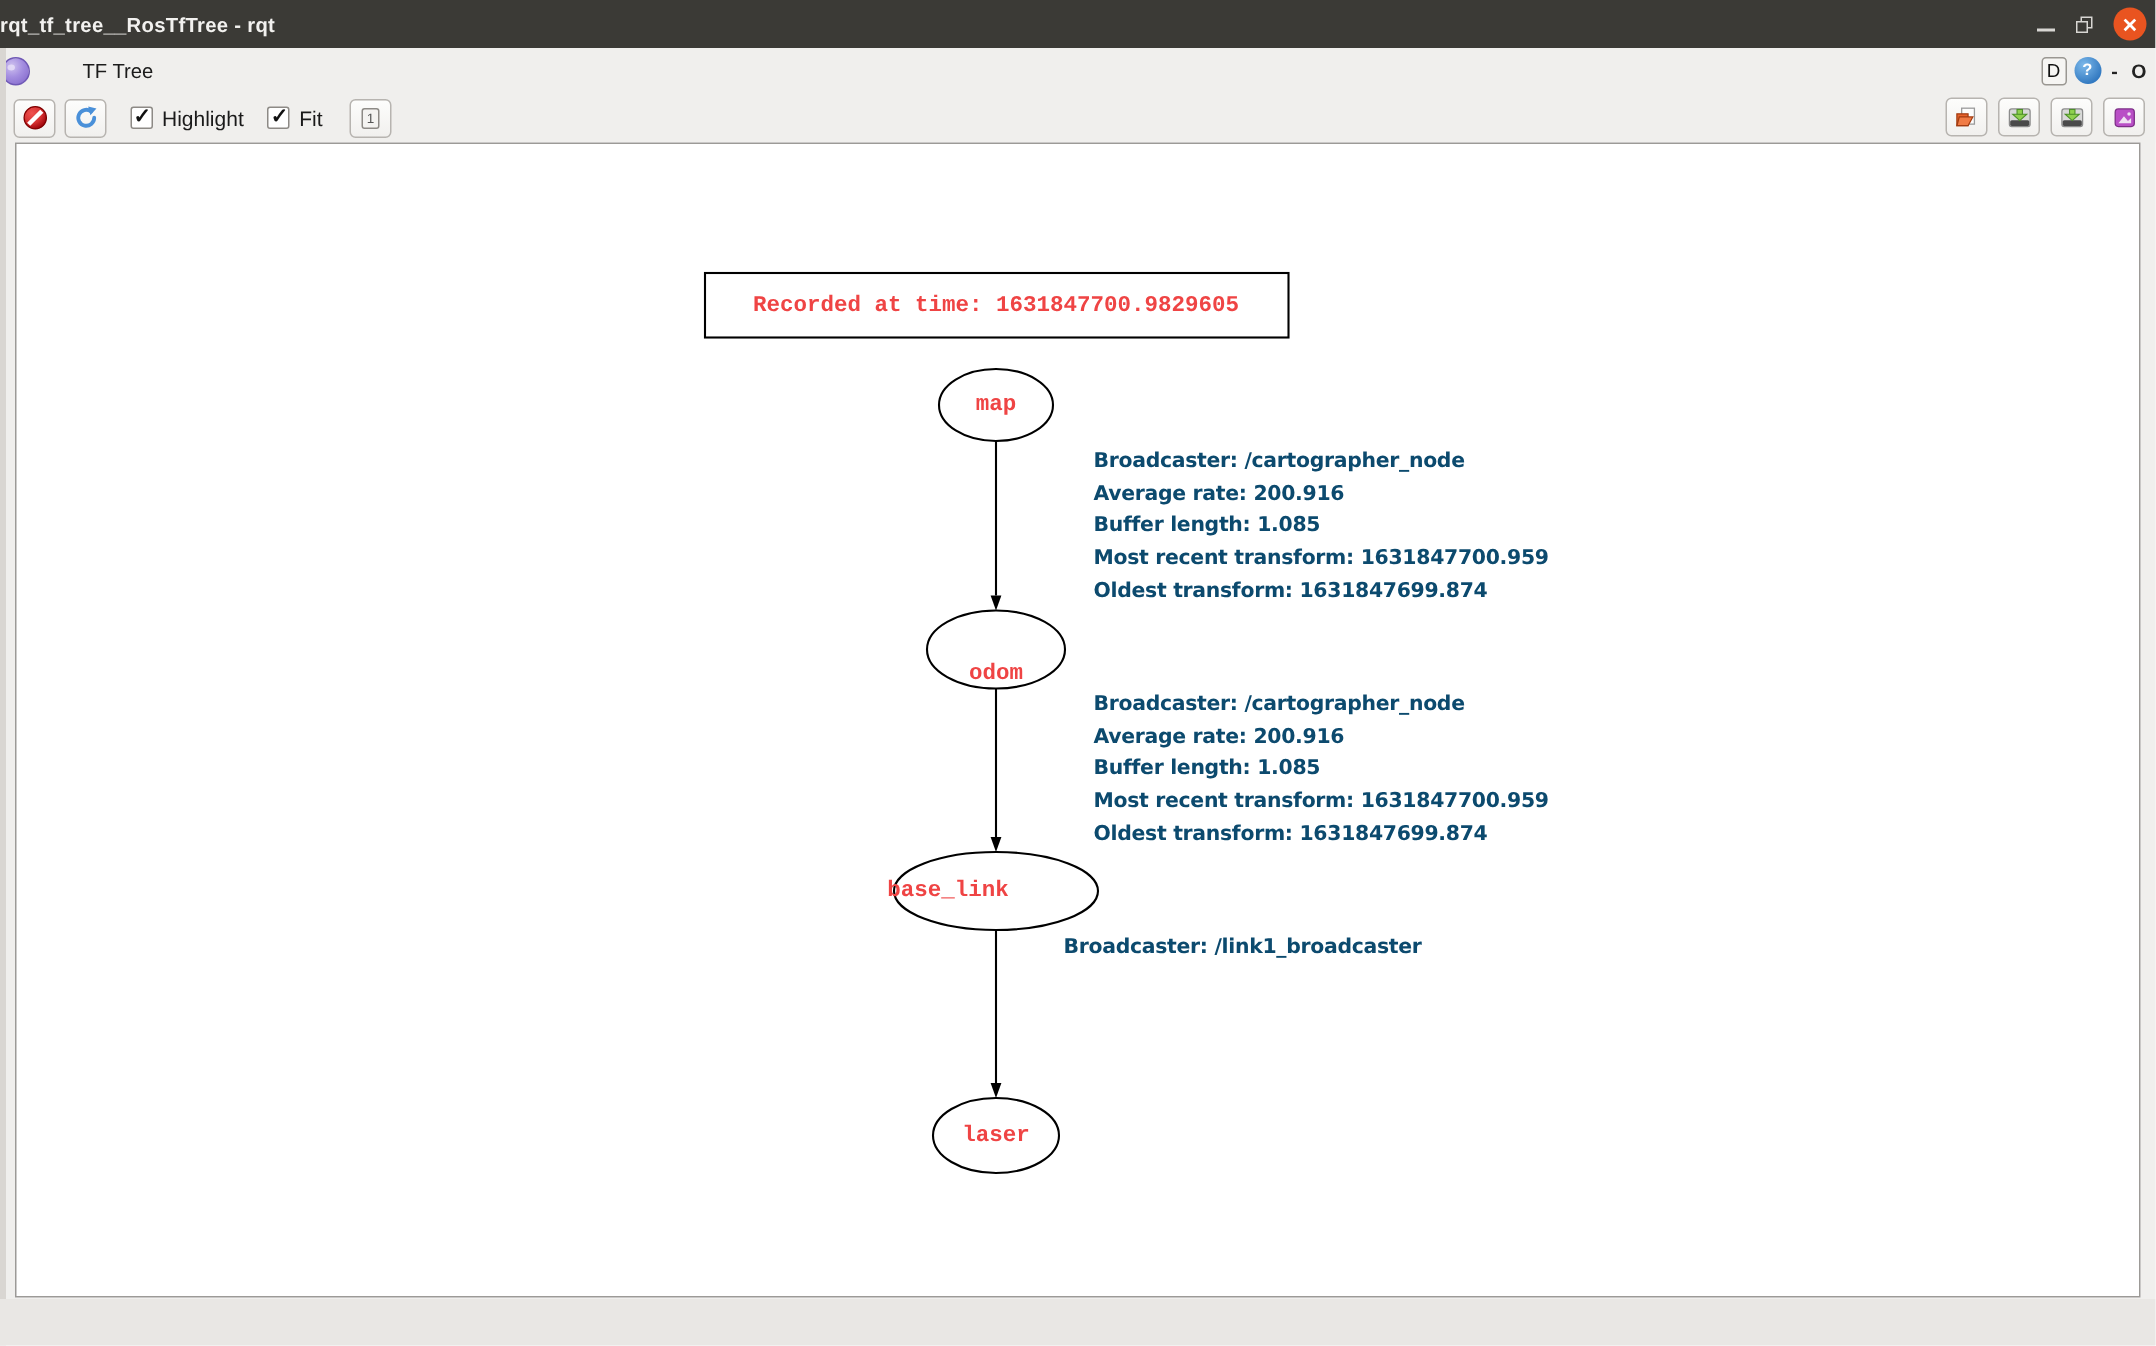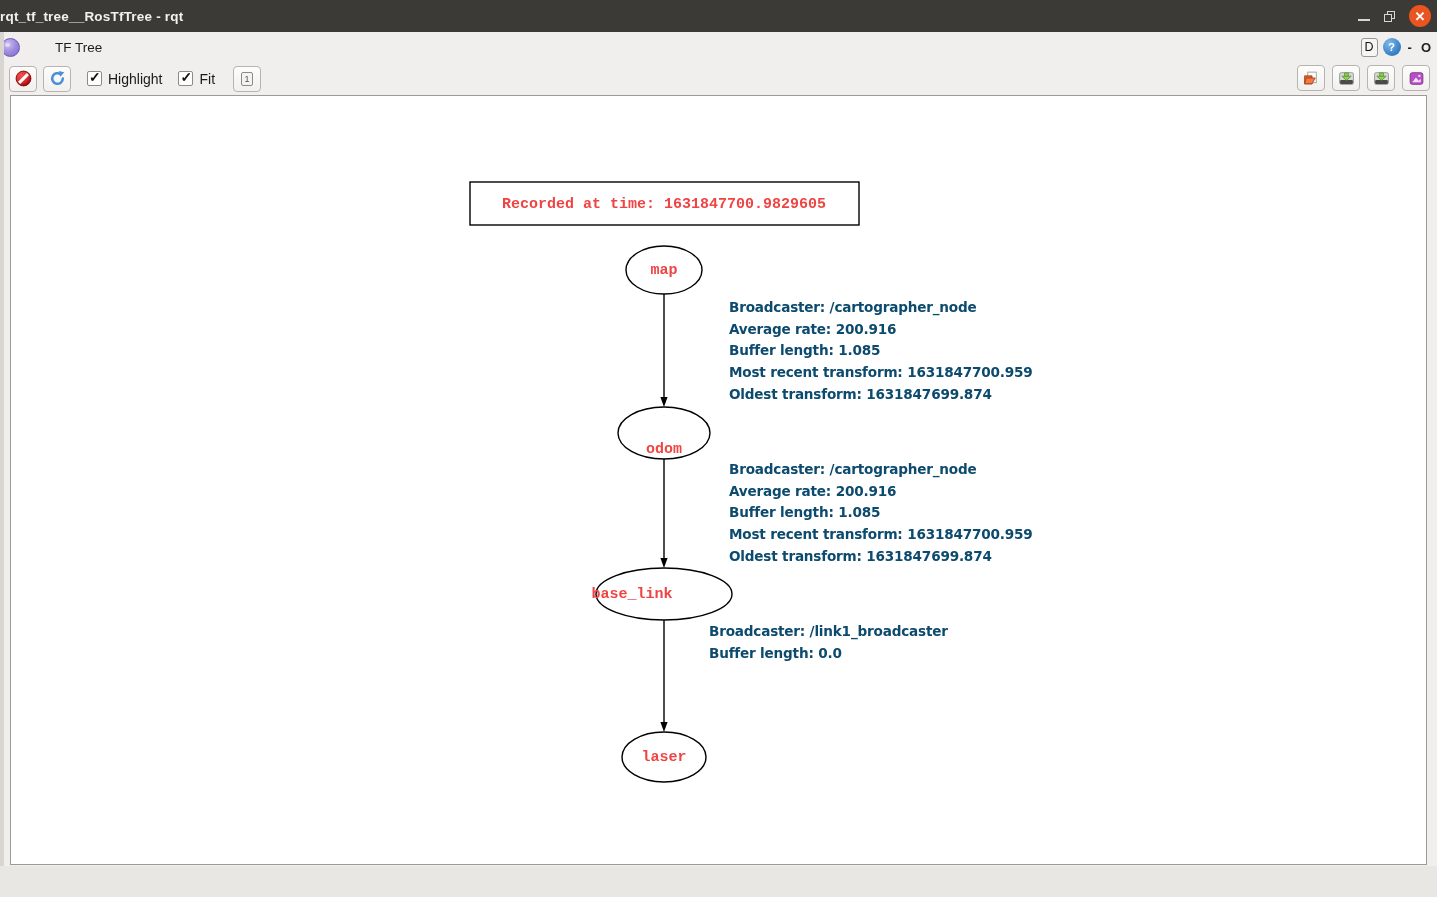--- a/index.html
+++ b/index.html
@@ -206,18 +206,17 @@
     <div class="edge-block" style="left:718px; top:363px;">
       <span class="edge-line">Broadcaster: /cartographer_node</span>
       <span class="edge-line">Average rate: 200.916</span>
       <span class="edge-line">Buffer length: 1.085</span>
       <span class="edge-line">Most recent transform: 1631847700.959</span>
       <span class="edge-line">Oldest transform: 1631847699.874</span>
     </div>
 
     <div class="edge-block" style="left:698px; top:525px;">
       <span class="edge-line">Broadcaster: /link1_broadcaster</span>
-      <span class="edge-line">Buffer length: 0.0</span>
     </div>
   </div>
 
   <div class="bottom-strip"></div>
 </div>
 
 </body></html>

